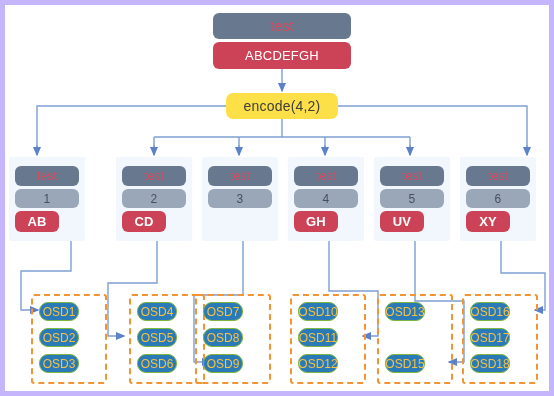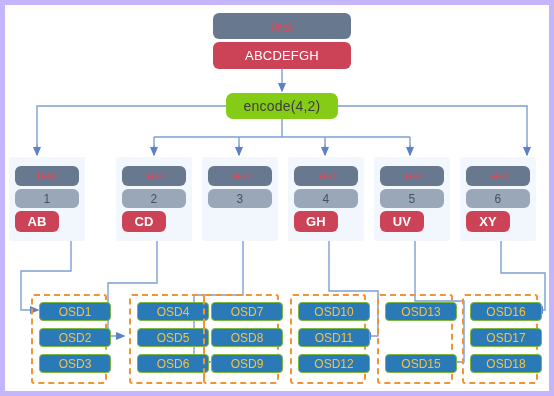--- a/index.html
+++ b/index.html
@@ -24,21 +24,21 @@
     box-sizing:border-box;
     border-radius:6px;
     display:flex;align-items:center;justify-content:center;
     font-size:13px;
     letter-spacing:.2px;
     white-space:nowrap;
   }
   .pill.slate{background:#68788f;color:#d94a5e;}
   .pill.gray{background:#9aa7b8;color:#46505e;}
   .pill.red{background:#cc4256;color:#ffffff;}
-  .pill.yellow{background:#84cc16;color:#3d3d3d;}
+  .pill.yellow{background:#fde047;color:#3d3d3d;}
 
   .root-test{left:208px;top:8px;width:138px;height:26px;font-size:14px;}
   .root-abc{left:208px;top:37px;width:138px;height:27px;font-size:13px;color:#fff;}
   .encode{left:221px;top:88px;width:112px;height:26px;font-size:14px;border-radius:7px;}
 
   
   .panel{
     position:absolute;
     top:152px;width:76px;height:84px;
     background:#f2f6fd;
@@ -53,25 +53,25 @@
   .osd-group{
     position:absolute;
     top:289px;width:76px;height:90px;
     border:2px dashed #f29434;
     border-radius:3px;
     box-sizing:border-box;
     background:transparent;
   }
   .osd{
     position:absolute;
-    left:6px;width:72px;height:19px;
+    left:6px;width:40px;height:19px;
     box-sizing:border-box;
     background:#2b7ab8;
     border:1.5px solid #7fb63f;
-    border-radius:4px;
+    border-radius:9px;
     color:#f5c242;
     font-size:12px;
     display:flex;align-items:center;justify-content:center;
     white-space:nowrap;
   }
   .osd.r0{top:6px;}
   .osd.r1{top:32px;}
   .osd.r2{top:58px;}
 </style>
 </head>
@@ -166,21 +166,21 @@
   <div class="osd-group" style="left:26px;">
     <div class="osd r0">OSD1</div>
     <div class="osd r1">OSD2</div>
     <div class="osd r2">OSD3</div>
   </div>
   <div class="osd-group" style="left:124px;">
     <div class="osd r0">OSD4</div>
     <div class="osd r1">OSD5</div>
     <div class="osd r2">OSD6</div>
   </div>
-  <div class="osd-group" style="left:198px;">
+  <div class="osd-group" style="left:190px;">
     <div class="osd r0">OSD7</div>
     <div class="osd r1">OSD8</div>
     <div class="osd r2">OSD9</div>
   </div>
   <div class="osd-group" style="left:285px;">
     <div class="osd r0">OSD10</div>
     <div class="osd r1">OSD11</div>
     <div class="osd r2">OSD12</div>
   </div>
   <div class="osd-group" style="left:372px;">

